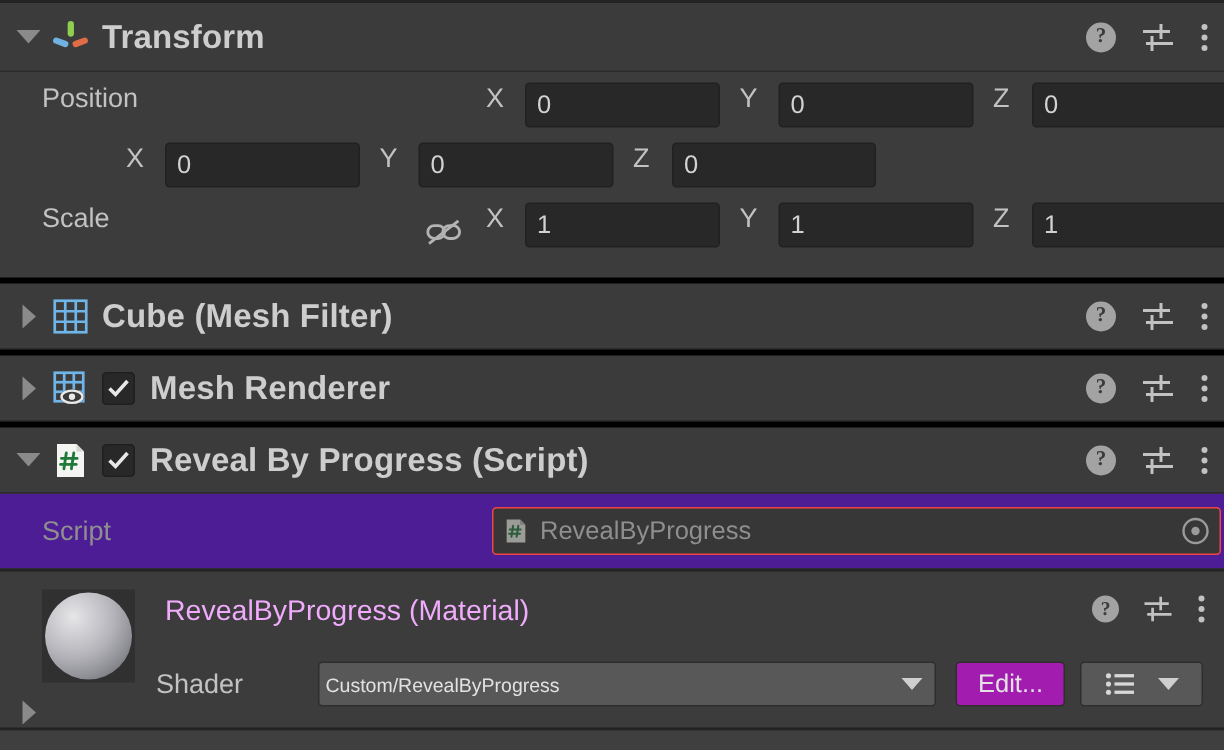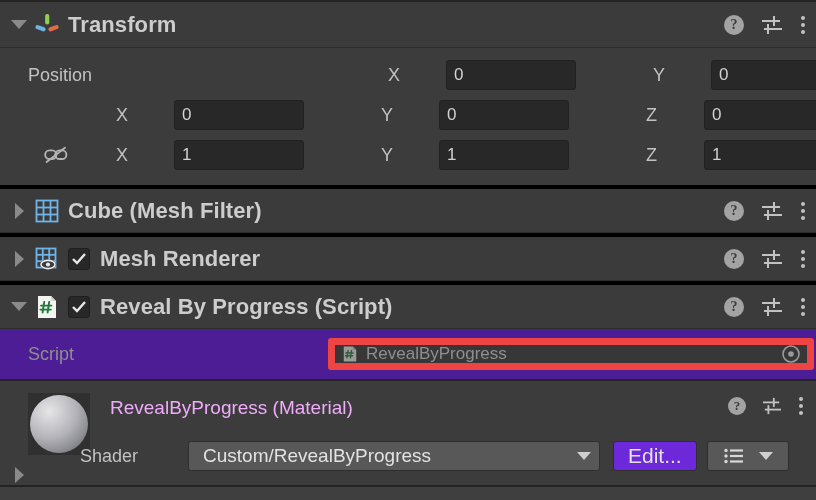--- a/index.html
+++ b/index.html
@@ -121,23 +121,21 @@
 
   
   .transform-body {
     background: #3c3c3c;
     padding: 7px 0 10px 0;
   }
 
   .vec-row {
     height: 40px;
     display: flex;
-    align-items: center;
     padding-left: 28px;
-    gap: 32px;
   }
 
   .vec-label {
     font-size: 18px;
     color: #c2c2c2;
     width: 240px;
     flex: 0 0 240px;
     white-space: nowrap;
   }
 
@@ -199,21 +197,21 @@
   }
   .prop-label {
     font-size: 18px;
     color: #8f8f8f;
     width: 300px;
     flex: 0 0 300px;
   }
   .obj-field {
     height: 32px;
     background: #373737;
-    border: 7px solid #ef4444;
+    border: 1px solid #ef4444;
     border-radius: 3px;
     display: flex;
     align-items: center;
     padding: 0 3px 0 6px;
     width: 486px;
     flex: 0 0 486px;
     cursor: pointer;
   }
   .obj-field .obj-text {
     font-size: 17px;
@@ -262,64 +260,64 @@
   .mat-actions {
     position: absolute;
     right: 12px;
     top: 16px;
     display: flex;
     align-items: center;
     gap: 15px;
   }
   .shader-row {
     position: absolute;
-    left: 80px;
+    left: 104px;
     top: 60px;
     display: flex;
     align-items: center;
   }
   .shader-label {
     font-size: 18px;
     color: #c2c2c2;
     width: 108px;
     flex: 0 0 108px;
   }
   .dropdown {
     height: 30px;
     background: #585858;
     border: 1px solid #2e2e2e;
     border-radius: 3px;
     display: flex;
     align-items: center;
-    padding: 0 8px 0 14px;
+    padding: 0 8px 0 4px;
     width: 412px;
     flex: 0 0 412px;
-    font-size: 19px;
+    font-size: 13px;
     color: #e2e2e2;
     cursor: pointer;
     white-space: nowrap;
   }
   .dropdown .dd-text { flex: 1; overflow: hidden; }
   .dd-arrow {
     width: 0; height: 0;
     border-left: 7px solid transparent;
     border-right: 7px solid transparent;
     border-top: 8px solid #cfcfcf;
     margin-left: 6px;
   }
   .btn {
     height: 30px;
-    background: #6d28d9;
+    background: #a21caf;
     border: 1px solid #2e2e2e;
     border-radius: 3px;
     display: flex;
     align-items: center;
     justify-content: center;
     padding: 0 14px;
-    font-size: 21px;
+    font-size: 17px;
     color: #e2e2e2;
     margin-left: 13px;
     cursor: pointer;
     white-space: nowrap;
   }
   .btn-icon {
     height: 30px;
     background: #585858;
     border: 1px solid #2e2e2e;
     border-radius: 3px;
@@ -412,20 +410,21 @@
       <div class="num-field">0</div>
       <div class="gap"></div>
       <span class="axis">Y</span>
       <div class="num-field">0</div>
       <div class="gap"></div>
       <span class="axis">Z</span>
       <div class="num-field wide">0</div>
     </div>
 
     <div class="vec-row">
+      <span class="vec-label">Scale</span>
       <div class="link-slot">
         <svg width="28" height="22" viewBox="0 0 28 22" class="ico-svg">
           <g fill="none" stroke="#b3b3b3" stroke-width="1.9">
             <rect x="3.2" y="6.4" width="11.2" height="8.6" rx="4.3"></rect>
             <rect x="13.2" y="6.4" width="11.2" height="8.6" rx="4.3"></rect>
           </g>
           <line x1="4" y1="18.4" x2="23.6" y2="3.2" stroke="#b3b3b3" stroke-width="1.9"></line>
         </svg>
       </div>
       <span class="axis">X</span>

